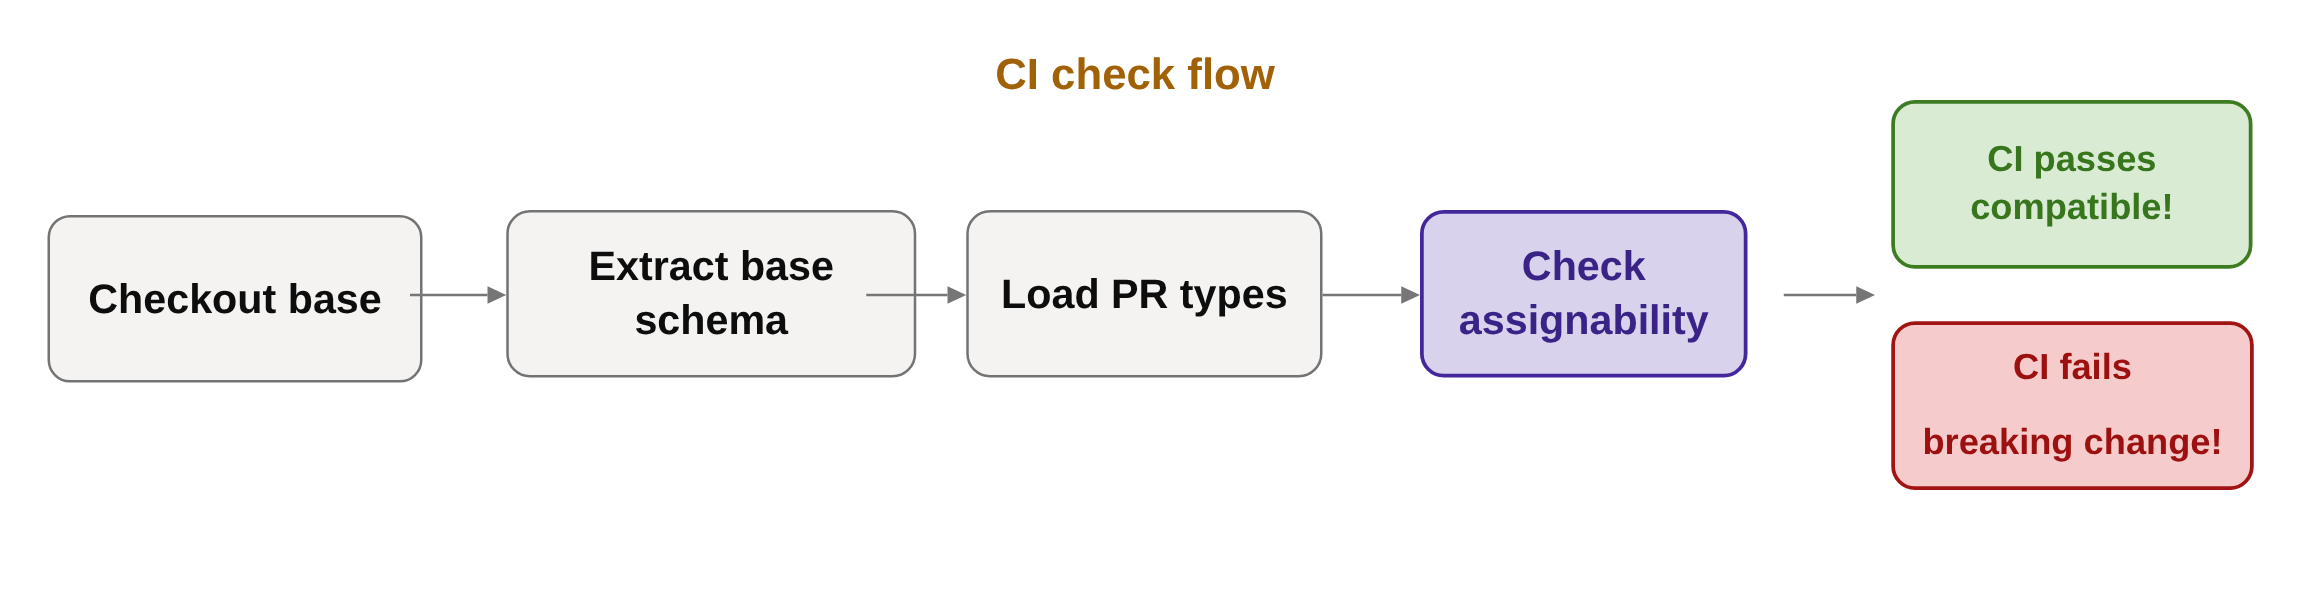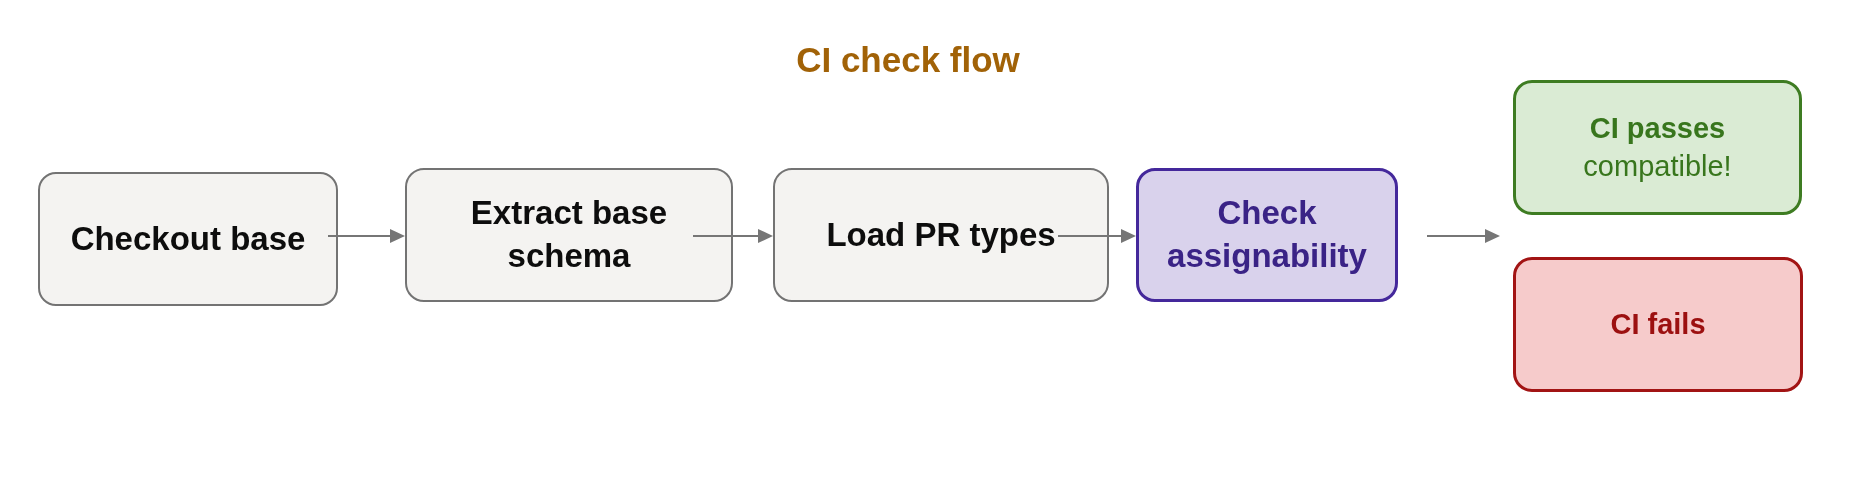--- a/index.html
+++ b/index.html
@@ -47,21 +47,21 @@
   }
   .node.outcome {
     border-width: 3px;
   }
   .node.outcome .label {
     font-size: 29px;
     line-height: 1.15;
   }
   .node.outcome .sublabel {
     font-size: 29px;
-    font-weight: 400;
+    font-weight: 700;
     line-height: 1.15;
     margin-top: 4px;
   }
   .node.highlight {
     border-width: 3px;
   }
   .arrow {
     position: absolute;
     top: 235px;
     height: 2px;
@@ -91,34 +91,35 @@
   </div>
 
   <div class="arrow" style="left: 328px; width: 62px; --arrow: #767676;"></div>
 
   <div class="node step" style="left: 405px; top: 168px; width: 328px; height: 134px; --fill: #f4f3f1; --border: #737373; --text: #0d0d0d;">
     <span class="label">Extract base schema</span>
   </div>
 
   <div class="arrow" style="left: 693px; width: 65px; --arrow: #767676;"></div>
 
-  <div class="node step" style="left: 773px; top: 168px; width: 336px; height: 134px; --fill: #f4f3f1; --border: #737373; --text: #0d0d0d;">
+  <div class="node step" style="left: 773px; top: 168px; width: 285px; height: 134px; --fill: #f4f3f1; --border: #737373; --text: #0d0d0d;">
     <span class="label">Load PR types</span>
   </div>
 
   <div class="arrow" style="left: 1058px; width: 63px; --arrow: #767676;"></div>
 
   <div class="node highlight" style="left: 1136px; top: 168px; width: 262px; height: 134px; --fill: #d9d2ec; --border: #44289b; --text: #3a2386;">
     <span class="label">Check assignability</span>
   </div>
 
   <div class="arrow" style="left: 1427px; width: 58px; --arrow: #767676;"></div>
 
   <div class="node outcome" style="left: 1513px; top: 80px; width: 289px; height: 135px; --fill: #daebd4; --border: #3e7c22; --text: #38761d;">
     <span class="label">CI passes</span>
     <span class="sublabel">compatible!</span>
   </div>
 
   <div class="node outcome" style="left: 1513px; top: 257px; width: 290px; height: 135px; gap: 23px; --fill: #f6cbcb; --border: #a21414; --text: #9c1010;">
     <span class="label">CI fails</span>
+    <span class="sublabel">breaking change!</span>
   </div>
 
 </div>
 
 </body></html>

